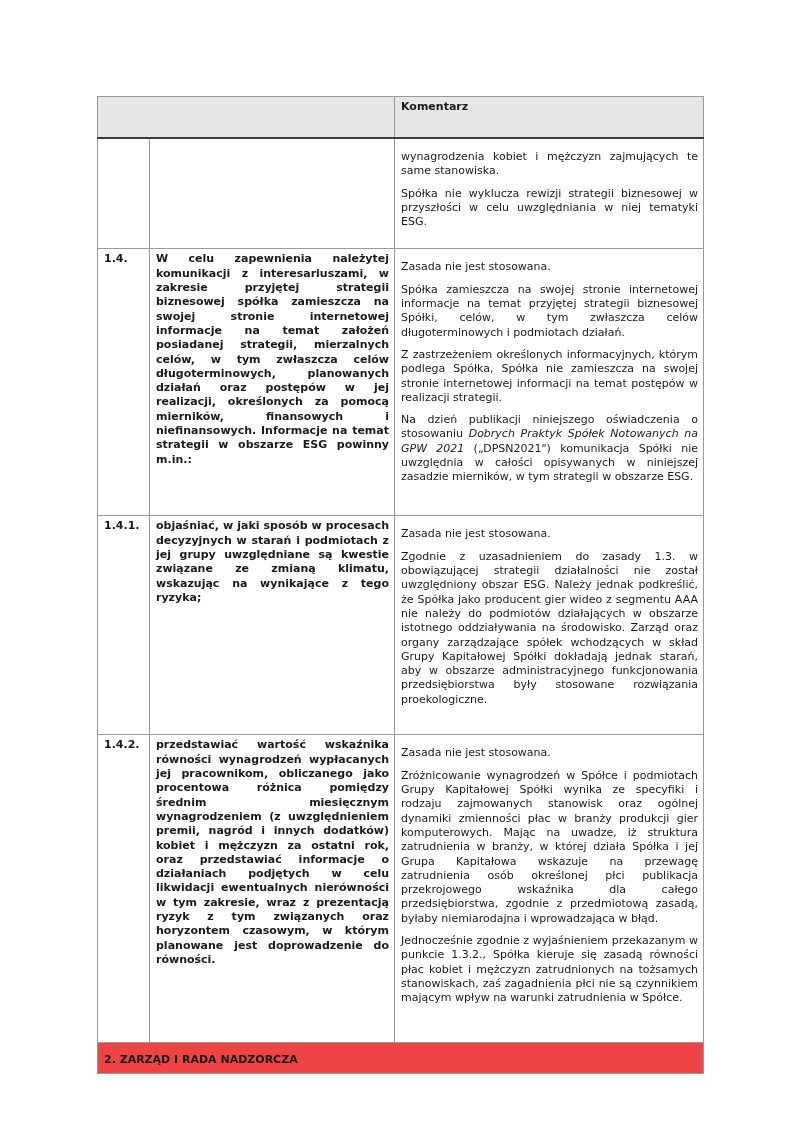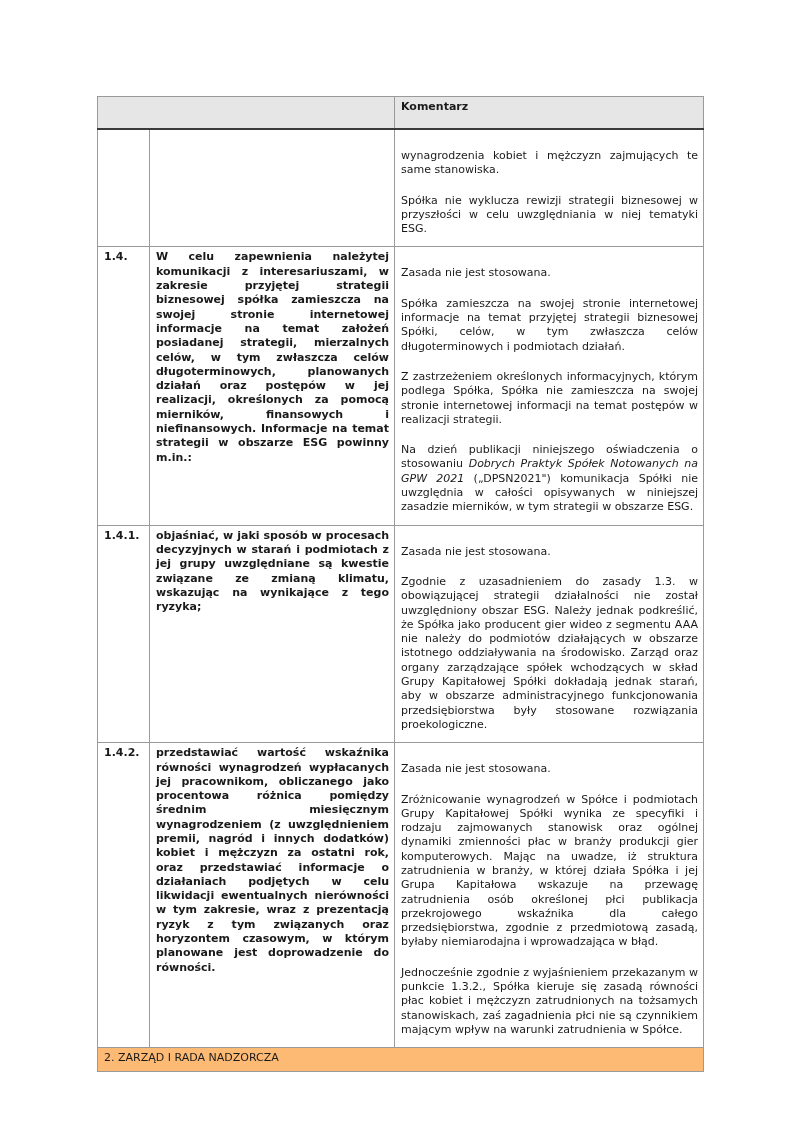--- a/index.html
+++ b/index.html
@@ -1,27 +1,27 @@
 <!DOCTYPE html>
 <html><head>
 <meta charset="utf-8">
 <style>
   html, body { margin: 0; padding: 0; background: #ffffff; }
   body { width: 800px; height: 1131px; position: relative; overflow: hidden;
          font-family: "DejaVu Sans", "Liberation Sans", sans-serif; color: #1a1a1a; }
   table.doc { position: absolute; left: 97px; top: 96px; width: 606px;
               border-collapse: collapse; table-layout: fixed; font-size: 11px; line-height: 14.3px; }
-  table.doc td { border: 1px solid #9a9a9a; vertical-align: top; padding: 3px 5px 10px 6px; }
+  table.doc td { border: 1px solid #9a9a9a; vertical-align: top; padding: 3px 5px 19px 6px; }
   col.c1 { width: 52px; } col.c2 { width: 245px; } col.c3 { width: 309px; }
   tr.hdr td { background: #e6e6e6; height: 18px; font-weight: bold; }
   tr.hdr td { border-bottom: 2px solid #3a3a3a; }
-  tr.section td { background: #fdba74; font-weight: normal; padding: 3px 6px 5px 6px; }
+  tr.section td { background: #ef4444; font-weight: bold; padding: 10px 6px 5px 6px; }
   .num { font-weight: bold; margin-top: 37px; }
   .rule { font-weight: bold; text-align: justify; text-align-last: auto; }
-  .comment p { margin: 16px 0 7px 0; text-align: justify; }
+  .comment p { margin: 8px 0 7px 0; text-align: justify; }
   .comment p:last-child { margin-bottom: 0; }
   .comment .it { font-style: italic; }
   .comment .b { font-weight: normal; }
   tr.r141 td { height: 196px; }
   tr.r142 td { height: 285px; }
   tr.r14 td { height: 244px; }
 </style>
 </head>
 <body>
 

